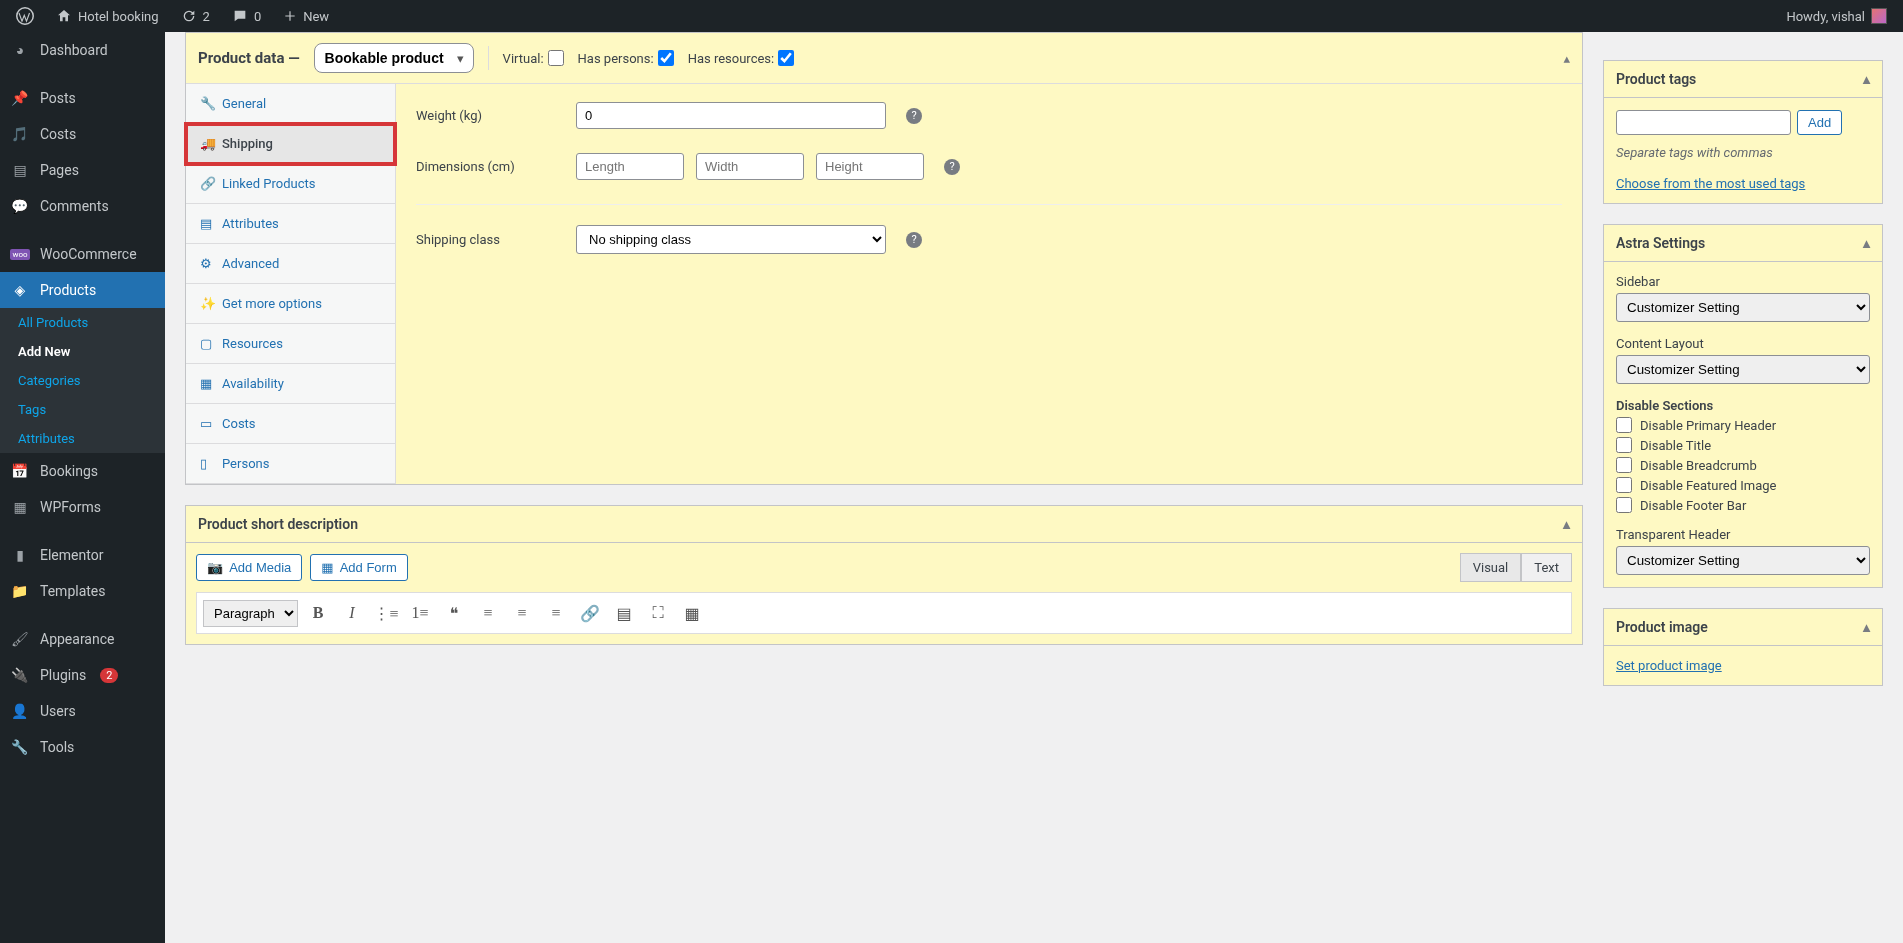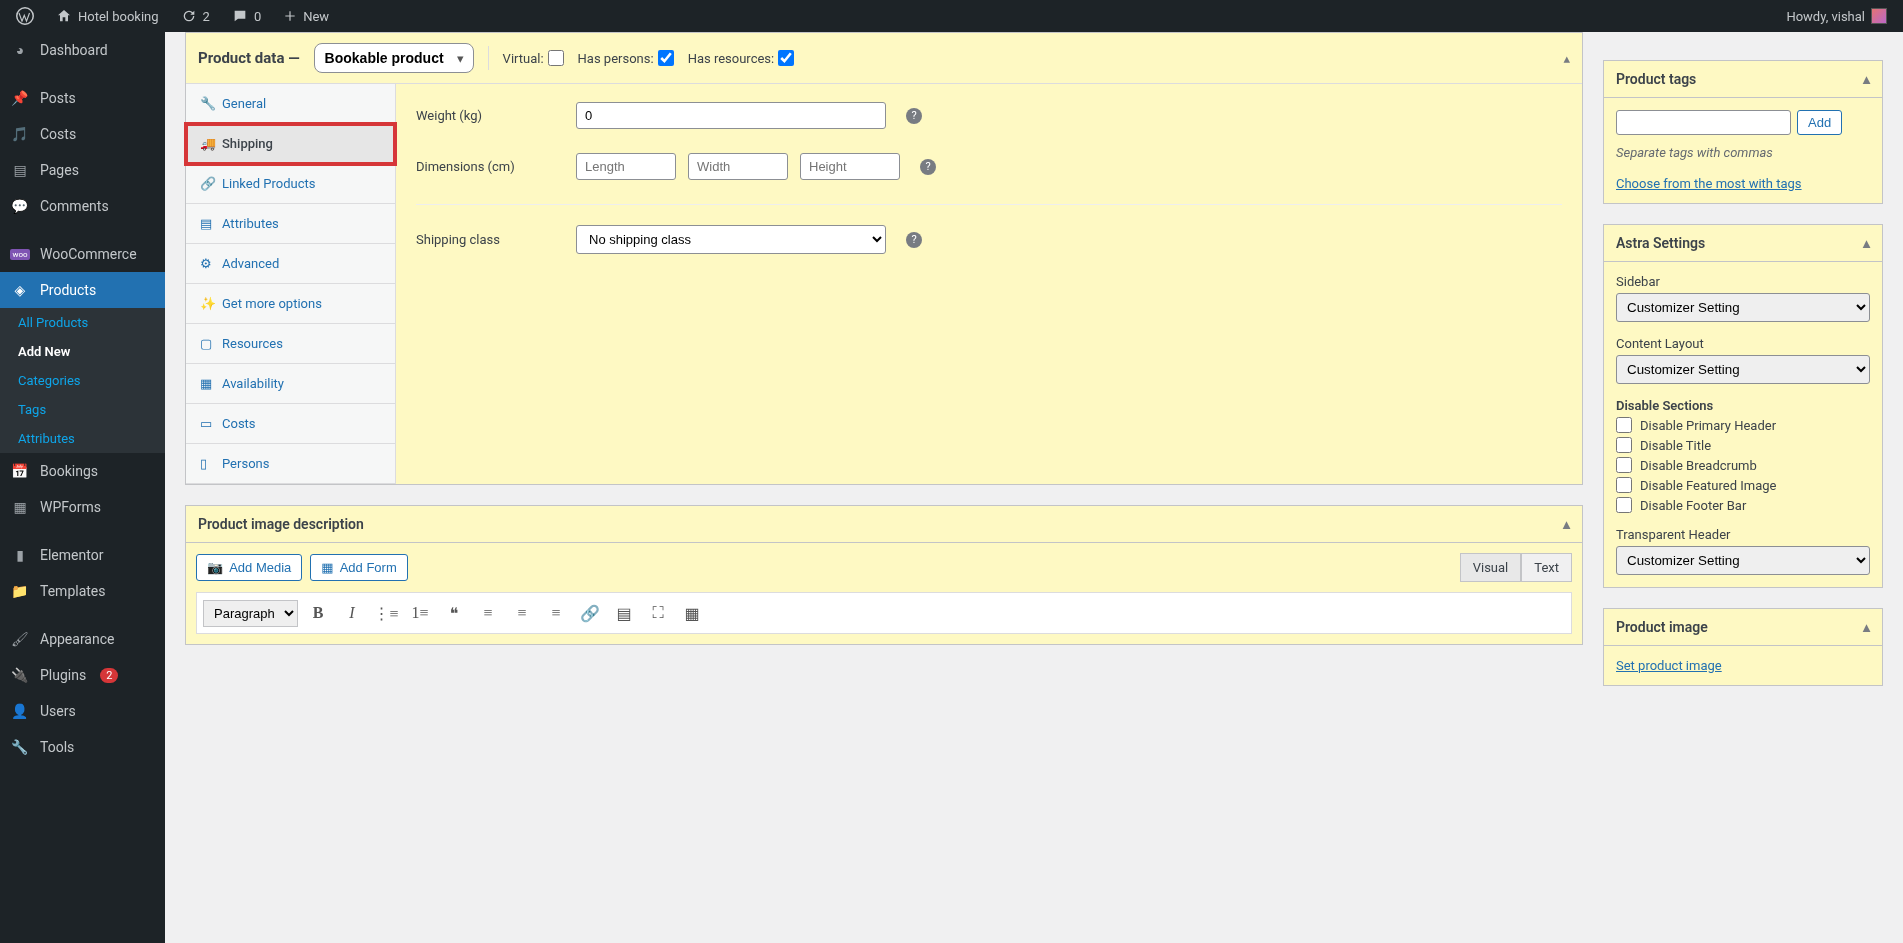--- a/index.html
+++ b/index.html
@@ -57,21 +57,21 @@
 .pd-tab { display: flex; align-items: center; gap: 8px; padding: 12px 14px; color: #2271b1; border-bottom: 1px solid #dcdcde; cursor: pointer; font-size: 13px; }
 .pd-tab .tab-icon { width: 14px; color: #2271b1; }
 .pd-tab.active { background: #e6e6e6; color: #3c434a; font-weight: 500; }
 .pd-tab.active .tab-icon { color: #3c434a; }
 .pd-tab.highlighted { outline: 4px solid #d63638; outline-offset: -2px; }
 .pd-panel { flex: 1; padding: 18px 20px; }
 .form-row { display: flex; align-items: center; gap: 20px; margin-bottom: 24px; }
 .form-row label { width: 140px; font-size: 13px; color: #3c434a; }
 .form-row input[type=text], .form-row select { border: 1px solid #8c8f94; border-radius: 3px; padding: 5px 8px; font-size: 13px; background: #fff; }
 .form-row .wide { width: 310px; }
-.form-row .dim { width: 100px; }
+.form-row .dim { width: 108px; }
 .help { width: 16px; height: 16px; border-radius: 50%; background: #787c82; color: #fff; font-size: 11px; display: flex; align-items: center; justify-content: center; }
 .dims { display: flex; gap: 12px; }
 
 
 .sdesc .toolbar { display: flex; gap: 8px; padding: 10px 10px 0 10px; align-items: center; }
 .sdesc .tab-switch { margin-left: auto; display: flex; }
 .sdesc .tab-switch .tbtn { padding: 6px 12px; border: 1px solid #c3c4c7; background: #f0f0f1; cursor: pointer; font-size: 13px; }
 .sdesc .tab-switch .tbtn.active { background: #e8e8e8; }
 .btn-outline { border: 1px solid #2271b1; color: #2271b1; background: #fff; border-radius: 3px; padding: 5px 10px; cursor: pointer; display: inline-flex; align-items: center; gap: 6px; font-size: 13px; }
 .tinymce-bar { border: 1px solid #dcdcde; margin: 10px; padding: 6px; display: flex; align-items: center; gap: 6px; background: #fff; }
@@ -297,21 +297,21 @@
             <label>Shipping class</label>
             <select class="wide"><option>No shipping class</option></select>
             <span class="help">?</span>
           </div>
         </div>
       </div>
     </div>
 
     <div class="postbox sdesc">
       <h2 class="hndle">
-          <span>Product image description</span>
+          <span>Product short description</span>
           <span class="toggle-indicator">▴</span>
         </h2>
       <div class="toolbar">
         <button class="btn-outline">
             <span>📷</span>
             <span>Add Media</span>
           </button>
         <button class="btn-outline">
             <span>▦</span>
             <span>Add Form</span>
@@ -349,21 +349,21 @@
       <h2 class="hndle">
           <span>Product tags</span>
           <span class="toggle-indicator">▴</span>
         </h2>
       <div class="inside">
         <div style="display:flex;gap:6px;margin-bottom:10px;">
           <input type="text" style="">
           <button class="btn-outline">Add</button>
         </div>
         <p class="muted">Separate tags with commas</p>
-        <p style="margin-top:16px;"><a class="link">Choose from the most with tags</a></p>
+        <p style="margin-top:16px;"><a class="link">Choose from the most used tags</a></p>
       </div>
     </div>
 
     <div class="postbox">
       <h2 class="hndle">
           <span>Astra Settings</span>
           <span class="toggle-indicator">▴</span>
         </h2>
       <div class="inside">
         <label class="blk">Sidebar</label>

